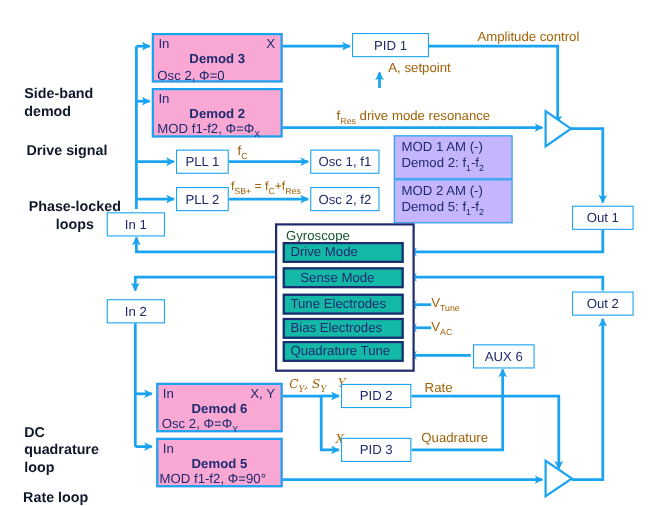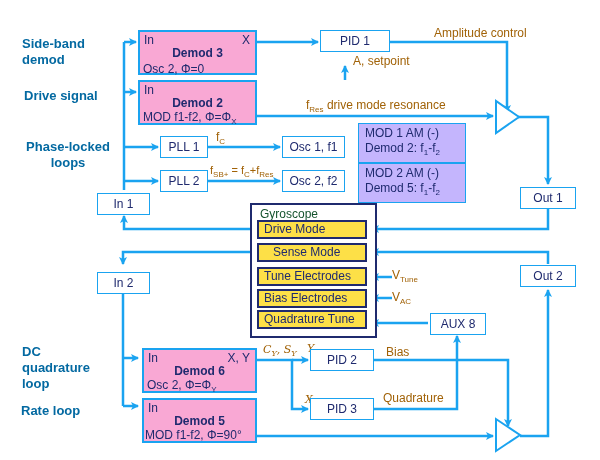--- a/index.html
+++ b/index.html
@@ -1,28 +1,28 @@
 <!DOCTYPE html>
 <html><head>
 <meta charset="utf-8">
 <style>
   html, body { margin: 0; padding: 0; background: #ffffff; }
   body { width: 600px; height: 460px; position: relative; overflow: hidden; font-family: "Liberation Sans", sans-serif; color: #1f2a6e; }
   svg { position: absolute; left: 0; top: 0; }
-  .lbl { position: absolute; font-size: 13px; font-weight: bold; color: #0369a1; line-height: 16px; }
+  .lbl { position: absolute; font-size: 13px; font-weight: bold; color: #0f172a; line-height: 16px; margin-top: 41px; }
   .box { position: absolute; border: 2px solid #1aa3f0; background: #f9a8d4; box-sizing: border-box; font-size: 12px; color: #1f2a6e; }
   .box .in { position: absolute; left: 4px; top: 1px; }
   .box .out { position: absolute; right: 5px; top: 1px; }
   .box .title { position: absolute; left: 0; right: 0; top: 14px; text-align: center; font-weight: bold; }
   .box .sub { position: absolute; left: 3px; top: 28px; white-space: nowrap; }
   .cbox { position: absolute; border: 1.5px solid #1aa3f0; background: #fff; box-sizing: border-box; font-size: 12px; display: flex; align-items: center; justify-content: center; color: #1f2a6e; }
   .note { position: absolute; border: 1.5px solid #1aa3f0; background:#c4b5fd; box-sizing: border-box; font-size: 12px; padding: 2px 6px; line-height: 15px; color: #1f2a6e; white-space: nowrap; }
   .gyro { position: absolute; border: 2.5px solid #1f2a6e; background: #fff; box-sizing: border-box; }
   .gyro .gt { position: absolute; left: 8px; top: 2px; font-size: 12px; color: #14532d; }
-  .gitem { position: absolute; border: 2px solid #1f2a6e; box-sizing: border-box; font-size: 12px; padding-left: 5px; line-height: 15px; color: #1f2a6e; background:#fde047; }
+  .gitem { position: absolute; border: 2px solid #1f2a6e; box-sizing: border-box; font-size: 12px; padding-left: 5px; line-height: 15px; color: #1f2a6e; background:#14b8a6; }
   .sig { position: absolute; font-size: 12px; color: #a16207; white-space: nowrap; }
   .it { font-style: italic; font-family: "DejaVu Serif", serif; }
   sub { font-size: 8px; }
 </style>
 </head>
 <body>
 
 <svg width="600" height="460">
   <defs>
     <marker id="ah" markerWidth="8" markerHeight="8" refX="7" refY="4" orient="auto" markerUnits="userSpaceOnUse">
@@ -132,35 +132,35 @@
   <span class="gt">Gyroscope</span>
 </div>
 <div class="gitem" style="left:257px;top:220px;width:110px;height:19px;">Drive Mode</div>
 <div class="gitem" style="left:257px;top:243px;width:110px;height:19px;padding-left:14px;">Sense Mode</div>
 <div class="gitem" style="left:257px;top:267px;width:110px;height:19px;">Tune Electrodes</div>
 <div class="gitem" style="left:257px;top:289px;width:110px;height:19px;">Bias Electrodes</div>
 <div class="gitem" style="left:257px;top:310px;width:110px;height:19px;">Quadrature Tune</div>
 
 <div class="sig" style="left:392px;top:268px;"><span>V</span><sub>Tune</sub></div>
 <div class="sig" style="left:392px;top:290px;"><span>V</span><sub>AC</sub></div>
-<div class="cbox" style="left:430px;top:313px;width:56px;height:22px;">AUX 8</div>
+<div class="cbox" style="left:430px;top:313px;width:56px;height:22px;">AUX 6</div>
 
 <div class="box" style="left:142px;top:348px;width:115px;height:45px;">
   <span class="in">In</span>
   <span class="out">X, Y</span>
   <span class="title">Demod 6</span>
   <span class="sub" style="top:28px"><span>Osc 2, Φ=Φ</span><sub>Y</sub></span>
 </div>
 
 <div class="box" style="left:142px;top:398px;width:115px;height:45px;">
   <span class="in">In</span>
   <span class="title">Demod 5</span>
   <span class="sub" style="top:28px;left:1px">MOD f1-f2, Φ=90°</span>
 </div>
 
 <div class="sig it" style="left:263px;top:343px;font-size:11px;"><span>C</span><sub>Y</sub>, <span>S</span><sub>Y</sub></div>
 <div class="sig it" style="left:307px;top:342px;font-size:11px;">Y</div>
 <div class="sig it" style="left:305px;top:393px;font-size:11px;">X</div>
 
 <div class="cbox" style="left:310px;top:349px;width:64px;height:22px;">PID 2</div>
 <div class="cbox" style="left:310px;top:398px;width:64px;height:22px;">PID 3</div>
-<div class="sig" style="left:386px;top:345px;">Bias</div>
+<div class="sig" style="left:386px;top:345px;">Rate</div>
 <div class="sig" style="left:383px;top:391px;">Quadrature</div>
 
 </body></html>

